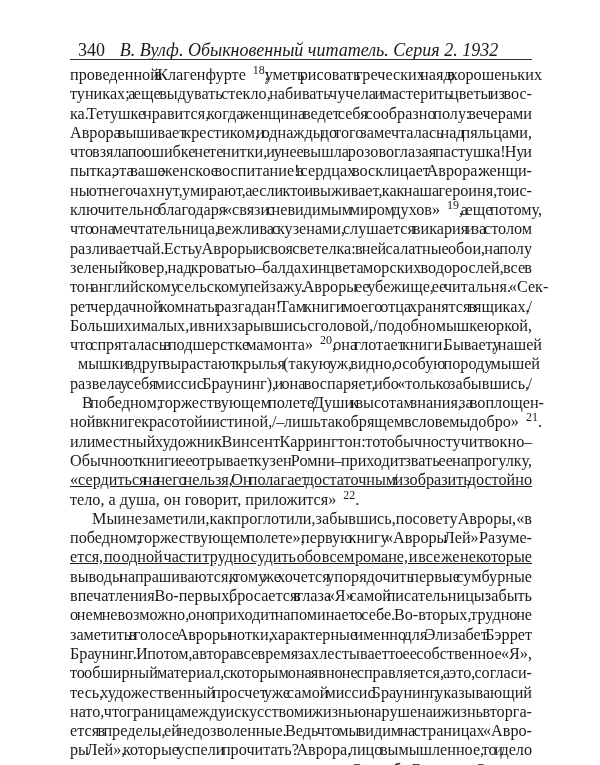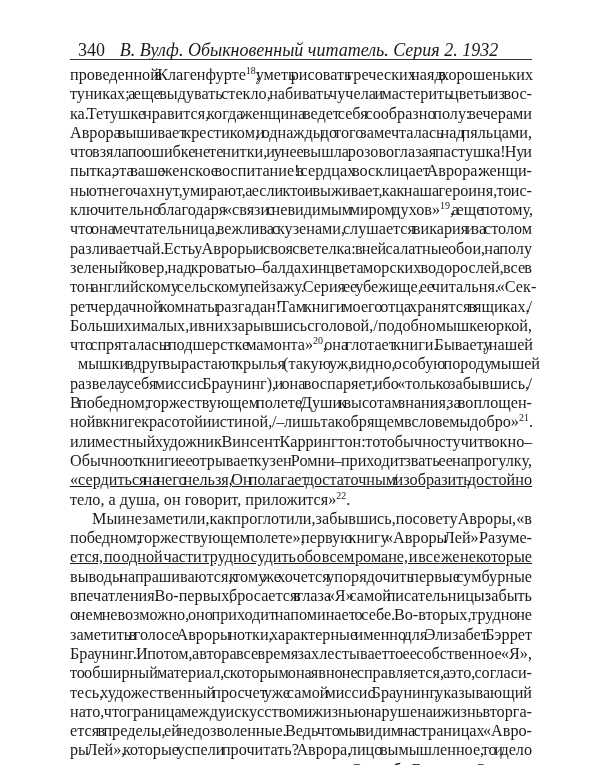--- a/index.html
+++ b/index.html
@@ -16,21 +16,21 @@
   .running-head .pageno { position: absolute; left: 0; top: 2px; }
   .running-head .title { position: absolute; left: 0; right: 0; top: 2px; text-align: center; font-style: italic; }
   .rule { position: absolute; top: 59px; left: 0; width: 462px; height: 0; border-top: 1.2px solid #333; }
   .body {
     position: absolute; top: 66px; left: 0; width: 462px;
     font-size: 16.2px; line-height: 19.3px;
   }
   .body .line { white-space: nowrap; text-align: justify; text-align-last: justify; height: 19.3px; }
   .body .line.last { text-align-last: left; }
   .body .line.indent { padding-left: 22px; }
-  sup { font-size: 10px; line-height: 0; vertical-align: 6px; }
+  sup { font-size: 12px; line-height: 0; vertical-align: 6px; margin-left: 7px; }
 </style>
 </head>
 <body>
 
 <div class="page">
   <div class="running-head">
     <span class="pageno">340</span>
     <span class="title">В. Вулф. Обыкновенный читатель. Серия 2. 1932</span>
   </div>
   <div class="rule"></div>
@@ -40,27 +40,27 @@
         <div class="line" style="word-spacing: -5.5554px;"><span>туниках; а еще выдувать стекло, набивать чучела и мастерить цветы из вос-</span></div>
         <div class="line" style="word-spacing: -6.21354px;"><span>ка. Тетушке нравится, когда женщина ведет себя сообразно полу: вечерами</span></div>
         <div class="line" style="word-spacing: -7.02778px;"><span>Аврора вышивает крестиком, и однажды до того замечталась над пяльцами,</span></div>
         <div class="line" style="word-spacing: -5.13504px;"><span>что взяла по ошибке не те нитки, и у нее вышла розовоглазая пастушка! Ну и</span></div>
         <div class="line" style="word-spacing: -7.3125px;"><span>пытка, эта ваше женское воспитание! в сердцах восклицает Аврора: женщи-</span></div>
         <div class="line" style="word-spacing: -4.73326px;"><span>ны от него чахнут, умирают, а если кто и выживает, как наша героиня, то ис-</span></div>
         <div class="line" style="word-spacing: -6.39583px;"><span>ключительно благодаря «связи с невидимым миром духов»</span><sup>19</sup><span>, а еще потому,</span></div>
         <div class="line" style="word-spacing: -6.19062px;"><span>что она мечтательница, вежлива с кузенами, слушается викария и за столом</span></div>
         <div class="line" style="word-spacing: -4.87861px;"><span>разливает чай. Есть у Авроры и своя светелка: в ней салатные обои, на полу</span></div>
         <div class="line" style="word-spacing: -4.80781px;"><span>зеленый ковер, над кроватью – балдахин цвета морских водорослей, все в</span></div>
-        <div class="line" style="word-spacing: -6.18403px;"><span>тон английскому сельскому пейзажу. Серия ее убежище, ее читальня. «Сек-</span></div>
+        <div class="line" style="word-spacing: -6.18403px;"><span>тон английскому сельскому пейзажу. Авроры ее убежище, ее читальня. «Сек-</span></div>
         <div class="line" style="word-spacing: -6.10369px;"><span>рет чердачной комнаты разгадан! Там книги моего отца хранятся в ящиках, /</span></div>
         <div class="line" style="word-spacing: -3.95312px;"><span>Больших и малых, и в них зарывшись с головой, / подобно мышке юркой,</span></div>
         <div class="line" style="word-spacing: -6.92344px;"><span>что спряталась в подшерстке мамонта»</span><sup>20</sup><span>, она глотает книги. Бывает, у нашей</span></div>
         <div class="line" style="word-spacing: -5.8559px; margin-left: 8px;"><span>мышки вдруг вырастают крылья (такую уж, видно, особую породу мышей</span></div>
         <div class="line" style="word-spacing: -5.67756px;"><span>развела у себя миссис Браунинг), и она воспаряет, ибо «только забывшись, /</span></div>
-        <div class="line" style="word-spacing: -6.88125px;"><span>В победном, торжествующем полете / Души к высотам знания, за воплощен-</span></div>
+        <div class="line" style="word-spacing: -6.88125px; margin-left: 12px;"><span>В победном, торжествующем полете / Души к высотам знания, за воплощен-</span></div>
         <div class="line" style="word-spacing: -4.29129px;"><span>ной в книге красотой и истиной, / – лишь так обрящем в слове мы добро»</span><sup>21</sup><span>.</span></div>
         <div class="line" style="word-spacing: -4.3875px;"><span>или местный художник Винсент Каррингтон: тот обычно стучит в окно –</span></div>
         <div class="line" style="word-spacing: -4.9974px;"><span>Обычно от книги ее отрывает кузен Ромни – приходит звать ее на прогулку,</span></div>
         <div class="line" style="word-spacing: -7.025px; text-decoration: underline;"><span>«сердиться на него нельзя, / Он полагает достаточным / изобразить достойно</span></div>
         <div class="line last"><span>тело, а душа, он говорит, приложится»</span><sup>22</sup><span>.</span></div>
       </div>
       <div>
         <div class="line indent" style="word-spacing: -3.96875px;"><span>Мы и не заметили, как проглотили, забывшись, по совету Авроры, «в</span></div>
         <div class="line" style="word-spacing: -7.68973px;"><span>победном, торжествующем полете», первую книгу «Авроры Лей». Разуме-</span></div>
         <div class="line" style="word-spacing: -3.27474px; text-decoration: underline;"><span>ется, по одной части трудно судить обо всем романе, и все же некоторые</span></div>

